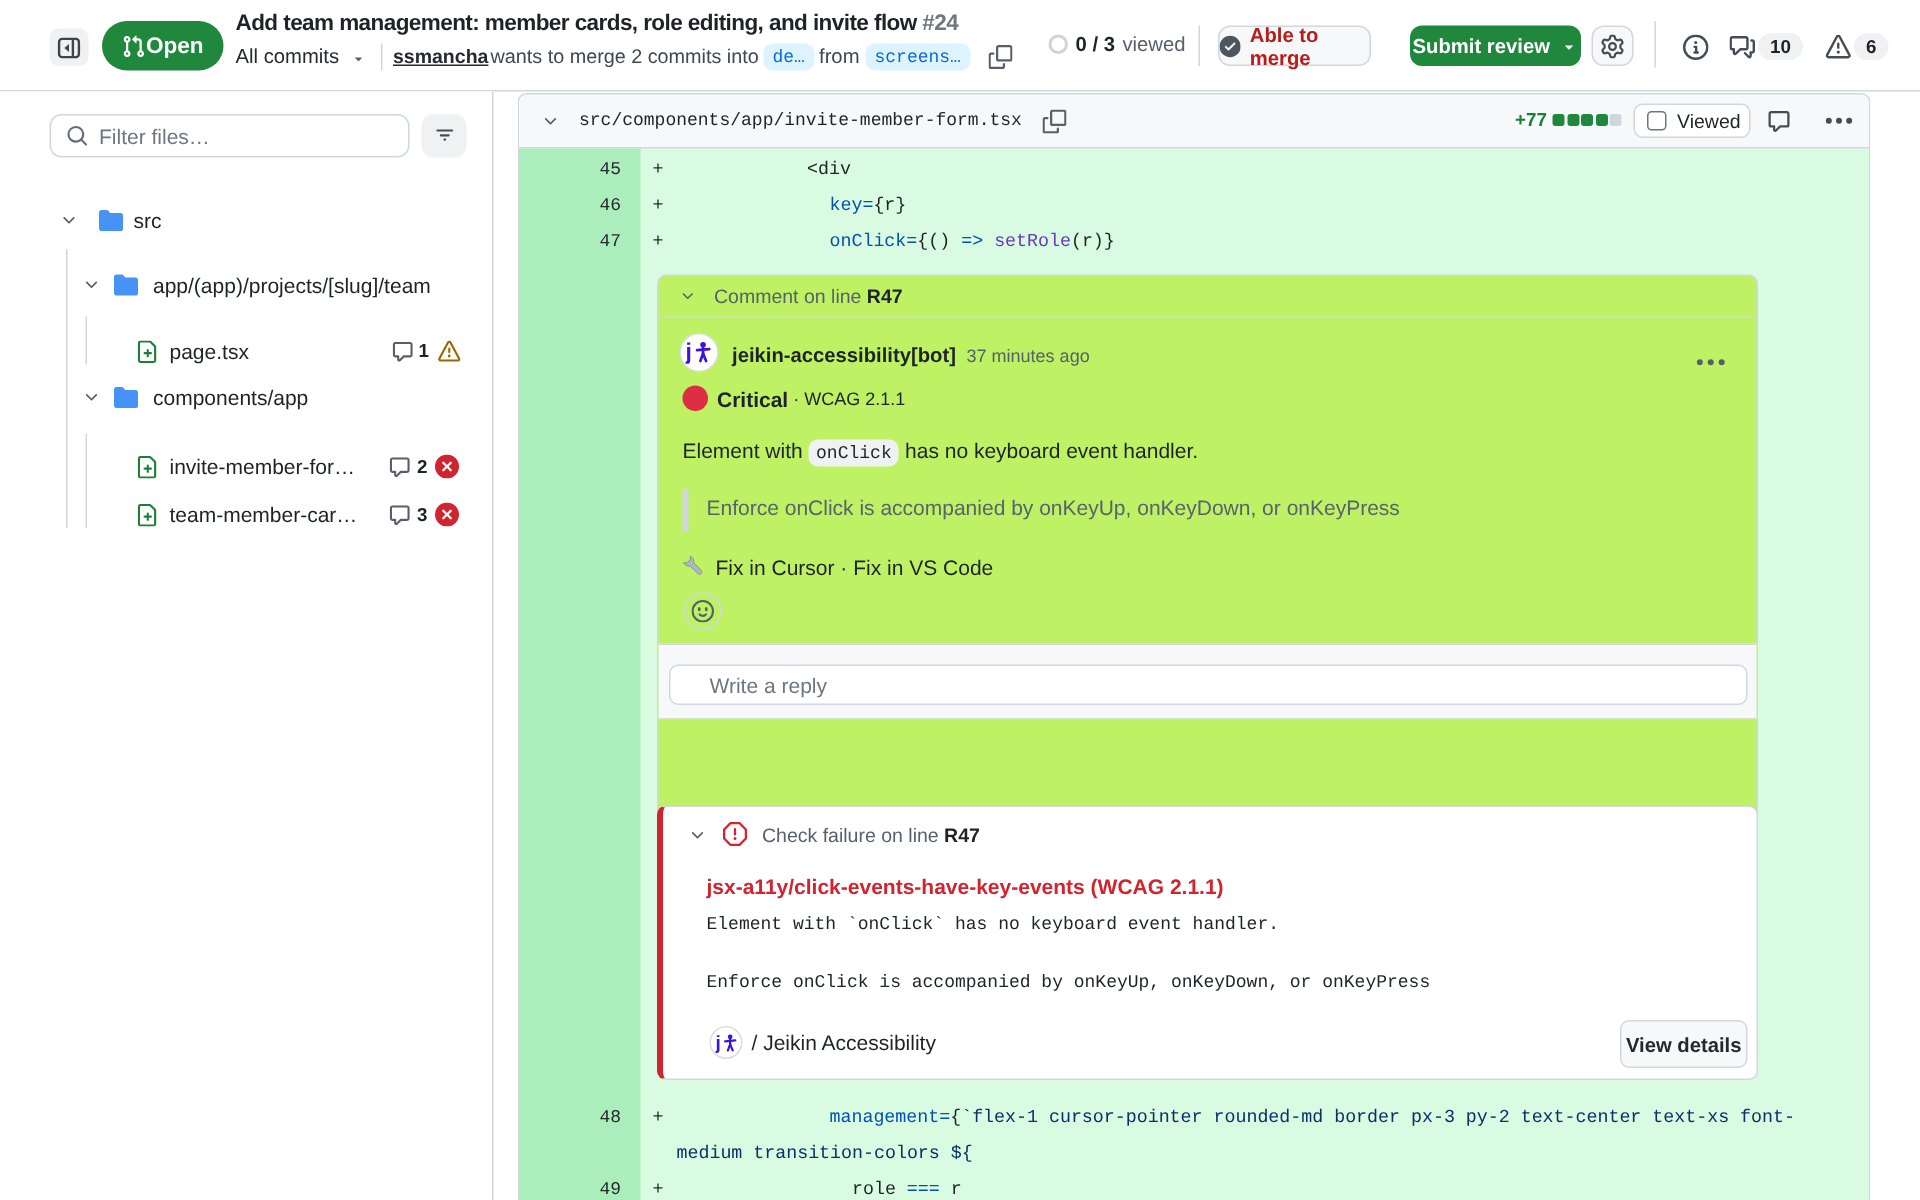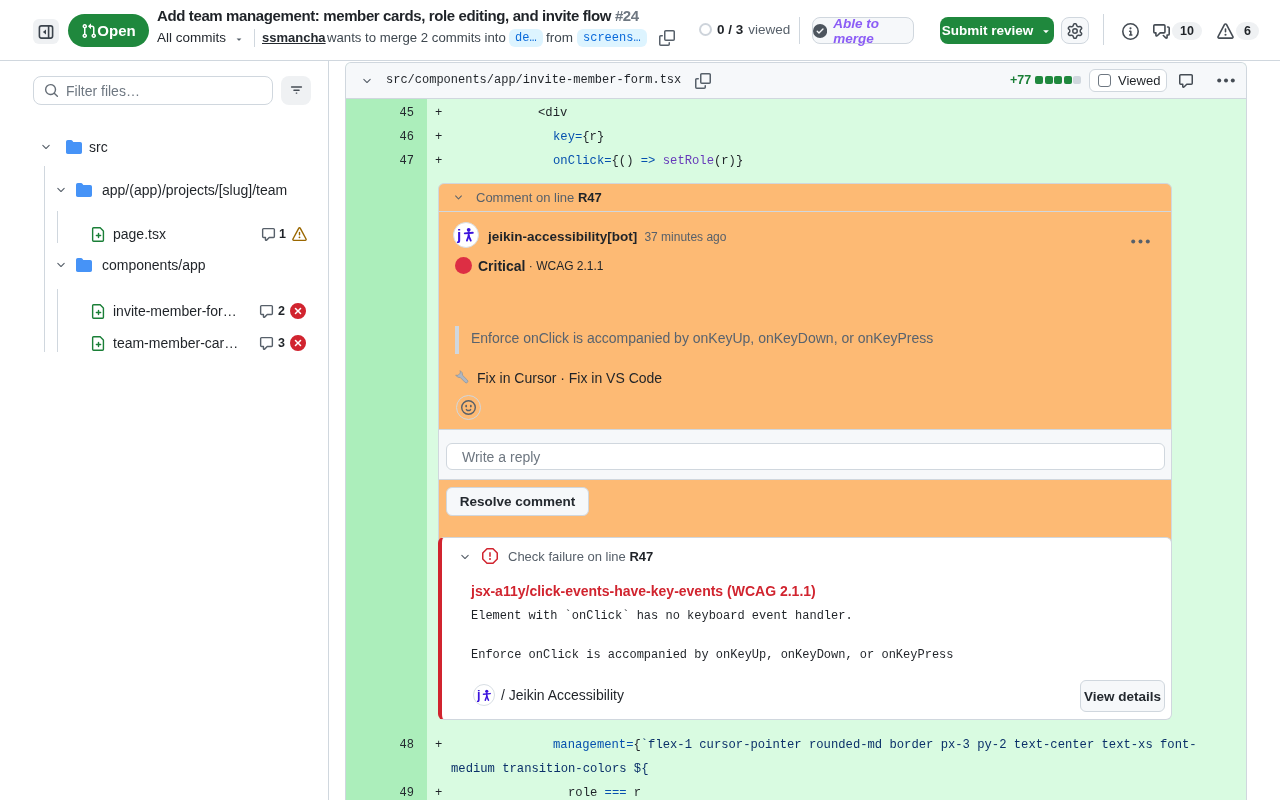--- a/index.html
+++ b/index.html
@@ -13,21 +13,21 @@
 #topbar { position:absolute; left:0; top:0; width:1280px; height:61px; background:#fff; border-bottom:1px solid #d0d7de; }
 #togglebtn { left:33px; top:19px; width:26px; height:25px; background:#eff1f3; border-radius:6px; display:flex; align-items:center; justify-content:center; }
 #openpill { left:68px; top:14px; width:81px; height:33px; background:#1f883d; border-radius:17px; display:flex; align-items:center; justify-content:center; gap:0; color:#fff; }
 #openpill span { font-weight:bold; font-size:15px; }
 #prtitle { left:157px; top:7px; font-size:15px; letter-spacing:-0.38px; font-weight:bold; color:#1f2328; white-space:nowrap; }
 #prtitle .num { font-weight:bold; color:#6e7781; }
 #subrow { left:157px; top:29px; height:18px; font-size:13.5px; color:#3f4850; white-space:nowrap; display:flex; align-items:center; }
 .chip { font-family:"Liberation Mono",monospace; font-size:12px; color:#0969da; background:#ddf4ff; border-radius:6px; padding:2px 6px; }
 .vsep { width:1px; background:#d0d7de; }
 #viewedgrp { left:699px; top:22px; display:flex; align-items:center; font-size:13.5px; color:#1f2328; }
-#ablebtn { left:812px; top:17px; width:102px; height:27px; background:#f6f8fa; border:1px solid #d0d7de; border-radius:8px; display:flex; align-items:center; justify-content:center; gap:6px; font-size:13.5px; font-weight:bold; color:#8b5cf6;font-style:italic; }
+#ablebtn { left:812px; top:17px; width:102px; height:27px; background:#f6f8fa; border:1px solid #d0d7de; border-radius:8px; display:flex; align-items:center; justify-content:center; gap:6px; font-size:13.5px; font-weight:bold; color:#b91c1c; }
 #submitbtn { left:940px; top:17px; width:114px; height:27px; background:#1f883d; border-radius:8px; display:flex; align-items:center; justify-content:center; gap:7px; font-size:13.5px; font-weight:bold; color:#fff; }
 #gearbtn { left:1061px; top:17px; width:28px; height:27px; background:#f6f8fa; border:1px solid #d0d7de; border-radius:8px; display:flex; align-items:center; justify-content:center; }
 .cntpill { background:#eff1f3; border-radius:10px; height:18px; padding:0 8px; display:flex; align-items:center; font-size:12.5px; font-weight:bold; color:#1f2328; }
 
 
 #sidebar { position:absolute; left:0; top:61px; width:329px; height:739px; background:#fff; border-right:1px solid #d0d7de; }
 #filterbox { left:33px; top:15px; width:240px; height:29px; border:1px solid #d0d7de; border-radius:8px; background:#fff; display:flex; align-items:center; padding-left:10px; gap:7px; }
 #filterbox .ph { color:#6e7781; font-size:14px; }
 #filterbtn { left:281px; top:15px; width:30px; height:29px; background:#eff1f3; border-radius:8px; display:flex; align-items:center; justify-content:center; }
 .trow { position:absolute; display:flex; align-items:center; font-size:14px; color:#1f2328; white-space:nowrap; }
@@ -37,21 +37,21 @@
 
 #card { position:absolute; left:345px; top:62px; width:902px; height:738px; border:1px solid #d0d7de; border-bottom:none; border-radius:6px 6px 0 0; background:#d9fbe1; overflow:hidden; }
 #fhead { position:absolute; left:0; top:0; width:900px; height:36px; background:#f6f8fa; border-bottom:1px solid #d0d7de; }
 #diffbody { position:absolute; left:0; top:36px; width:900px; height:702px; }
 #numcol { position:absolute; left:0; top:0; width:81px; height:702px; background:#aceebb; }
 .dnum { position:absolute; width:68px; text-align:right; font-family:"Liberation Mono",monospace; font-size:12px; color:#24292f; line-height:24px; }
 .dcode { position:absolute; font-family:"Liberation Mono",monospace; font-size:12.2px; line-height:24px; white-space:pre; color:#1f2328; }
 .cb { color:#0550ae; } .cs { color:#0a3069; } .cp { color:#6639ba; }
 
 
-#cbox { position:absolute; left:92px; top:120px; width:734px; height:364px; background:#fdba74; border:1px solid #d0d7de; border-radius:6px; }
+#cbox { position:absolute; left:92px; top:120px; width:734px; height:364px; background:#bef264; border:1px solid #d0d7de; border-radius:6px; }
 #chead { position:absolute; left:0; top:0; width:732px; height:28px; border-bottom:1px solid #d0d7de; display:flex; align-items:center; font-size:13px; color:#57606a; }
 #kbox { position:absolute; left:92px; top:474px; width:734px; height:183px; background:#fff; border:1px solid #d0d7de; border-left:4px solid #d1242f; border-radius:6px; }
 .btn2 { background:#f6f8fa; border:1px solid #d0d7de; border-radius:6px; display:flex; align-items:center; justify-content:center; font-weight:bold; color:#24292f; }
 .codechip { font-family:"Liberation Mono",monospace; font-size:12px; background:#eff1f2; border-radius:6px; padding:2px 5px; color:#1f2328; }
 </style>
 </head>
 <body>
 <div id="page">
 
   <div id="topbar">
@@ -293,39 +293,39 @@
       <svg class="abs" style="left:692px; top:55px;" width="19" height="5" viewBox="0 0 19 5" fill="#57606a">
           <circle cx="2.2" cy="2.5" r="2"></circle>
           <circle cx="9.5" cy="2.5" r="2"></circle>
           <circle cx="16.8" cy="2.5" r="2"></circle>
         </svg>
       <div class="abs" style="left:16px; top:73px; display:flex; align-items:center;">
         <span style="width:17px; height:17px; background:#dd2e44; border-radius:50%;"></span>
         <span style="margin-left:6px; font-size:14px; font-weight:bold; color:#1f2328;">Critical</span>
         <span style="font-size:12px; color:#1f2328;">&nbsp;· WCAG 2.1.1</span>
       </div>
+      <div class="abs" style="left:16px; top:108px; font-size:14px; color:#1f2328;">Element with <span class="codechip">onClick</span> has no keyboard event handler.</div>
       <div class="abs" style="left:16px; top:142px; width:4px; height:28px; background:#d0d7de;"></div>
       <div class="abs" style="left:32px; top:146px; font-size:14px; color:#59636e;">Enforce onClick is accompanied by onKeyUp, onKeyDown, or onKeyPress</div>
       <div class="abs" style="left:16px; top:186px; display:flex; align-items:center; gap:6px;">
         <svg width="16" height="16" viewBox="0 0 16 16">
             <g transform="rotate(-45 8 8)">
               <path fill="#aeb6c2" stroke="#848e99" stroke-width="0.6" d="M6.4 5.8 V12.6 a1.6 1.6 0 0 0 3.2 0 V5.8 L11.2 3.6 V0.8 L9.6 2.6 h-3.2 L4.8 0.8 v2.8 Z"></path>
             </g>
           </svg>
         <span style="font-size:14px; color:#1f2328;">Fix in Cursor · Fix in VS Code</span>
       </div>
       <div class="abs" style="left:17px; top:211px; width:25px; height:25px; border:1px solid #d0d7de; border-radius:50%; display:flex; align-items:center; justify-content:center;">
         <svg width="15" height="15" viewBox="0 0 16 16" fill="#57606a">
             <path d="M8 0a8 8 0 1 1 0 16A8 8 0 0 1 8 0ZM1.5 8a6.5 6.5 0 1 0 13 0 6.5 6.5 0 0 0-13 0Zm3.82 1.636a.75.75 0 0 1 1.038.175l.007.009c.103.118.22.222.35.31.264.178.683.37 1.285.37.602 0 1.02-.192 1.285-.371.13-.088.247-.192.35-.31l.007-.008a.75.75 0 0 1 1.222.87l-.022-.015c.02.013.021.015.021.015v.001l-.001.002-.002.003-.005.007-.014.019a2.066 2.066 0 0 1-.184.213c-.16.166-.338.316-.53.445-.63.418-1.37.638-2.127.629-.946 0-1.652-.308-2.126-.63a3.331 3.331 0 0 1-.715-.657l-.014-.02-.005-.006-.002-.003v-.002h-.001l.613-.432-.614.43a.75.75 0 0 1 .183-1.044ZM6.5 6.5c0 .828-.448 1.5-1 1.5s-1-.672-1-1.5S4.948 5 5.5 5s1 .672 1 1.5Zm5 0c0 .828-.448 1.5-1 1.5s-1-.672-1-1.5S9.948 5 10.5 5s1 .672 1 1.5Z"></path>
           </svg>
       </div>
       <div class="abs" style="left:0px; top:245px; width:732px; height:50px; background:#f6f8fa; border-top:1px solid #d0d7de;"></div>
-      <div class="abs" style="left:7px; top:259px; width:719px; height:27px; background:#fff; border:1px solid #d0d7de; border-radius:6px; display:flex; align-items:center; padding-left:15px; font-size:14px; color:#6e7781;">Write a reply</div>
+      <div class="abs" style="left:7px; top:259px; width:719px; height:27px; background:#fff; border:1px solid #d0d7de; border-radius:6px; display:flex; align-items:center; padding-left:26px; font-size:14px; color:#6e7781;">Write a reply</div>
       <div class="abs" style="left:0px; top:295px; width:732px; height:46px; border-top:1px solid #d0d7de;"></div>
-      <div class="abs btn2" style="left:7px; top:303px; width:143px; height:29px; font-size:13.5px;">Resolve comment</div>
     </div>
 
     <div id="kbox">
       <svg class="abs" style="left:17px; top:13px;" width="12" height="12" viewBox="0 0 16 16" fill="#57606a">
           <path d="M12.78 5.22a.749.749 0 0 1 0 1.06l-4.25 4.25a.749.749 0 0 1-1.06 0L3.22 6.28a.749.749 0 1 1 1.06-1.06L8 8.939l3.72-3.719a.749.749 0 0 1 1.06 0Z"></path>
         </svg>
       <svg class="abs" style="left:40px; top:10px;" width="16" height="16" viewBox="0 0 16 16" fill="#d1242f">
           <path d="M4.47.22A.749.749 0 0 1 5 0h6c.199 0 .389.079.53.22l4.25 4.25c.141.141.22.331.22.53v6a.749.749 0 0 1-.22.53l-4.25 4.25a.749.749 0 0 1-.53.22H5a.749.749 0 0 1-.53-.22L.22 11.53A.749.749 0 0 1 0 11V5c0-.199.079-.389.22-.53Zm.84 1.28L1.5 5.31v5.38l3.81 3.81h5.38l3.81-3.81V5.31L10.69 1.5ZM8 4a.75.75 0 0 1 .75.75v3.5a.75.75 0 0 1-1.5 0v-3.5A.75.75 0 0 1 8 4Zm0 8a1 1 0 1 1 0-2 1 1 0 0 1 0 2Z"></path>
         </svg>
       <div class="abs" style="left:66px; top:11px; font-size:13px; color:#57606a;">Check failure on line <b style="color:#1f2328;">R47</b></div>

